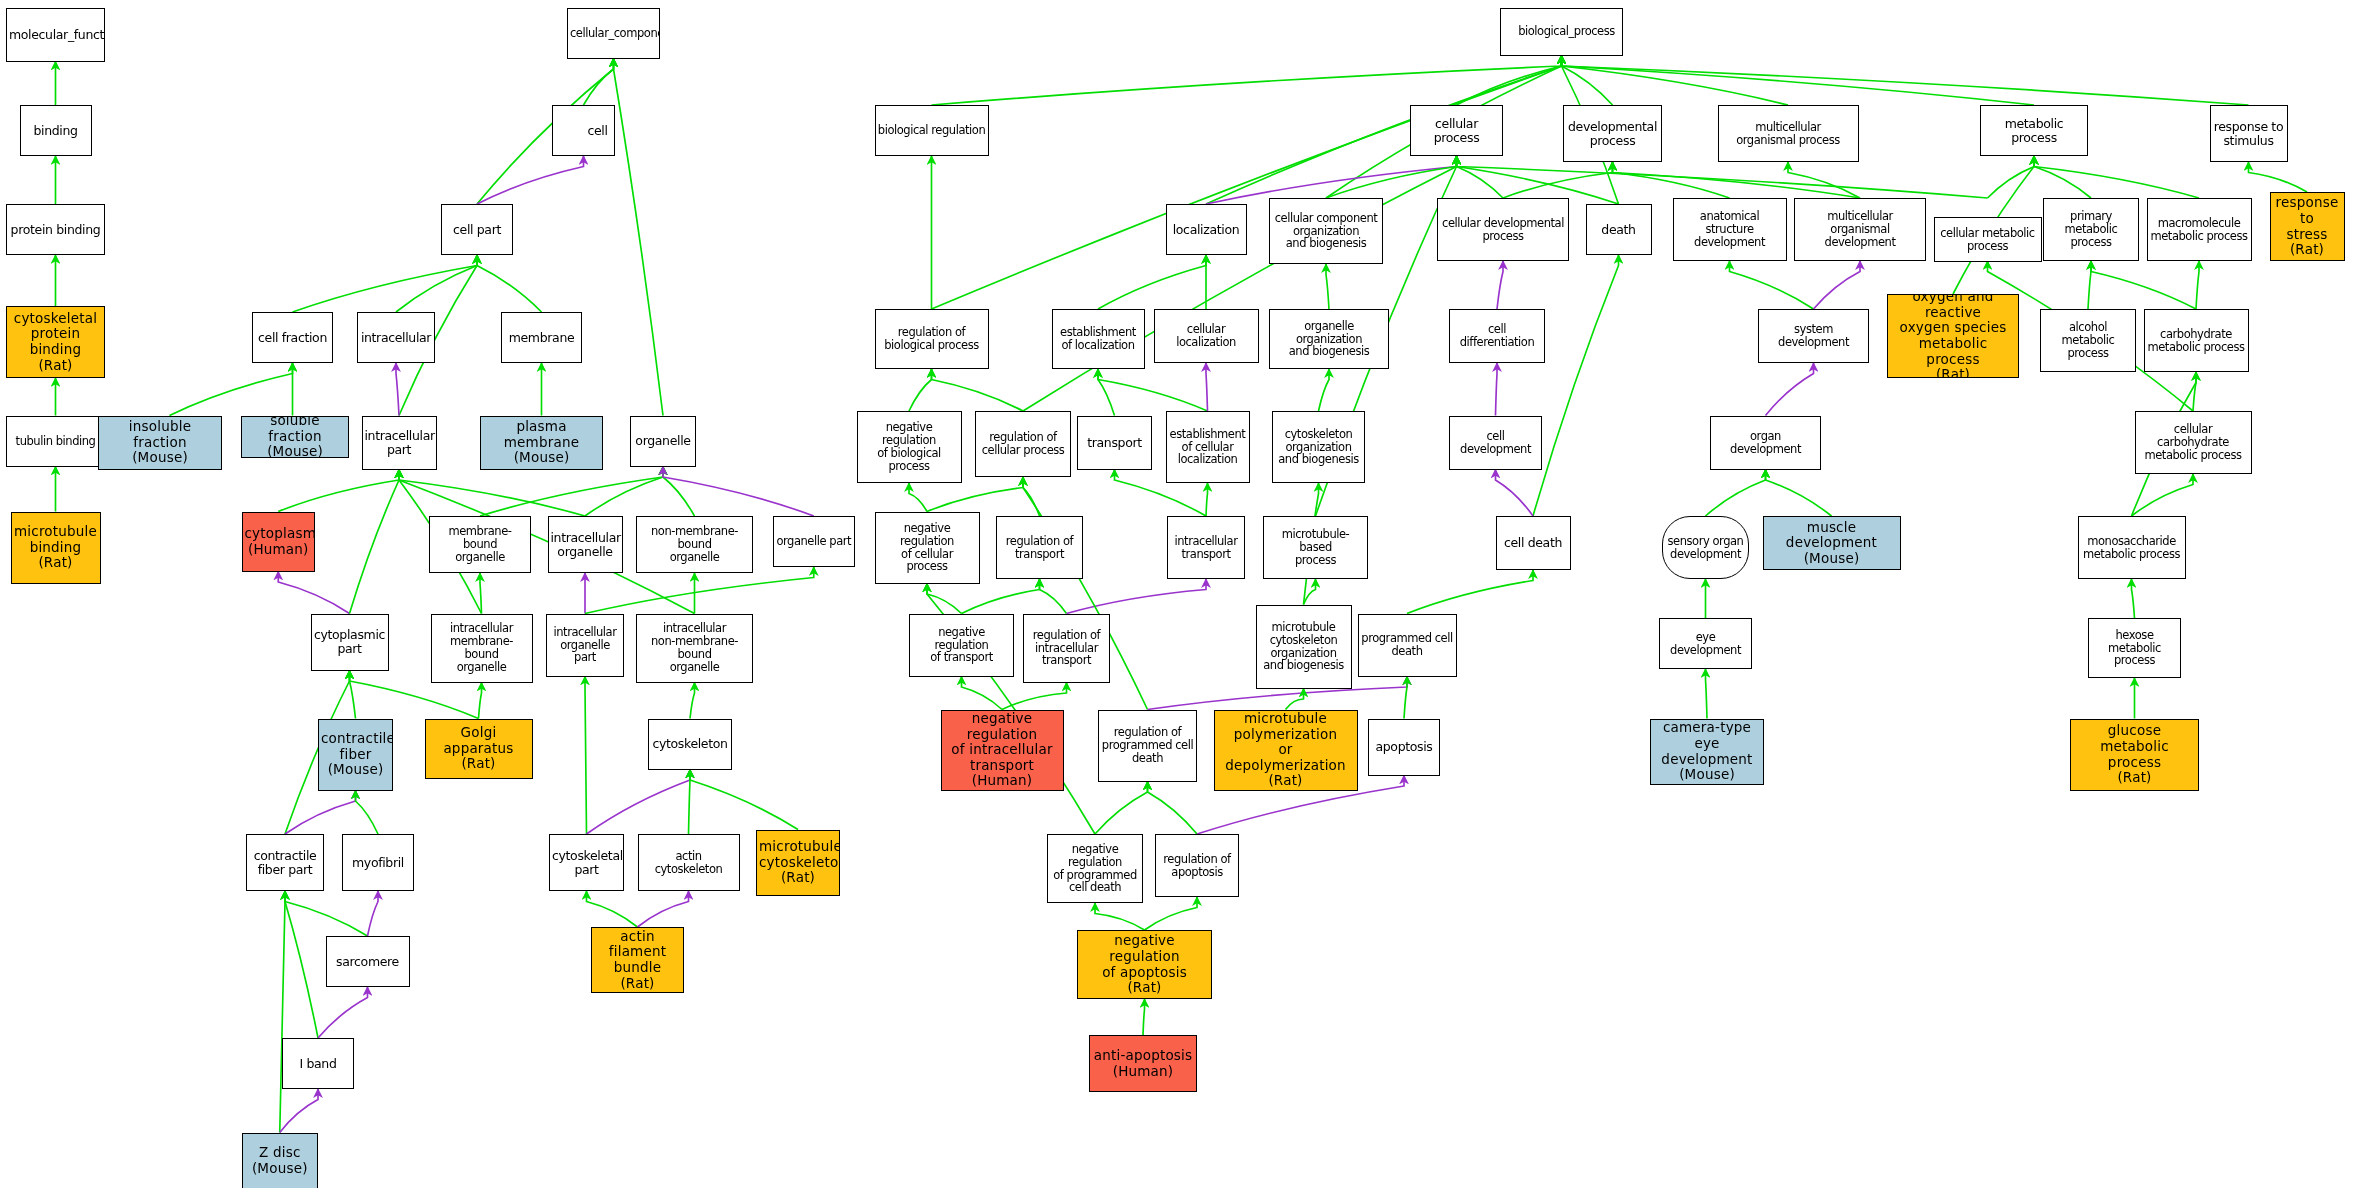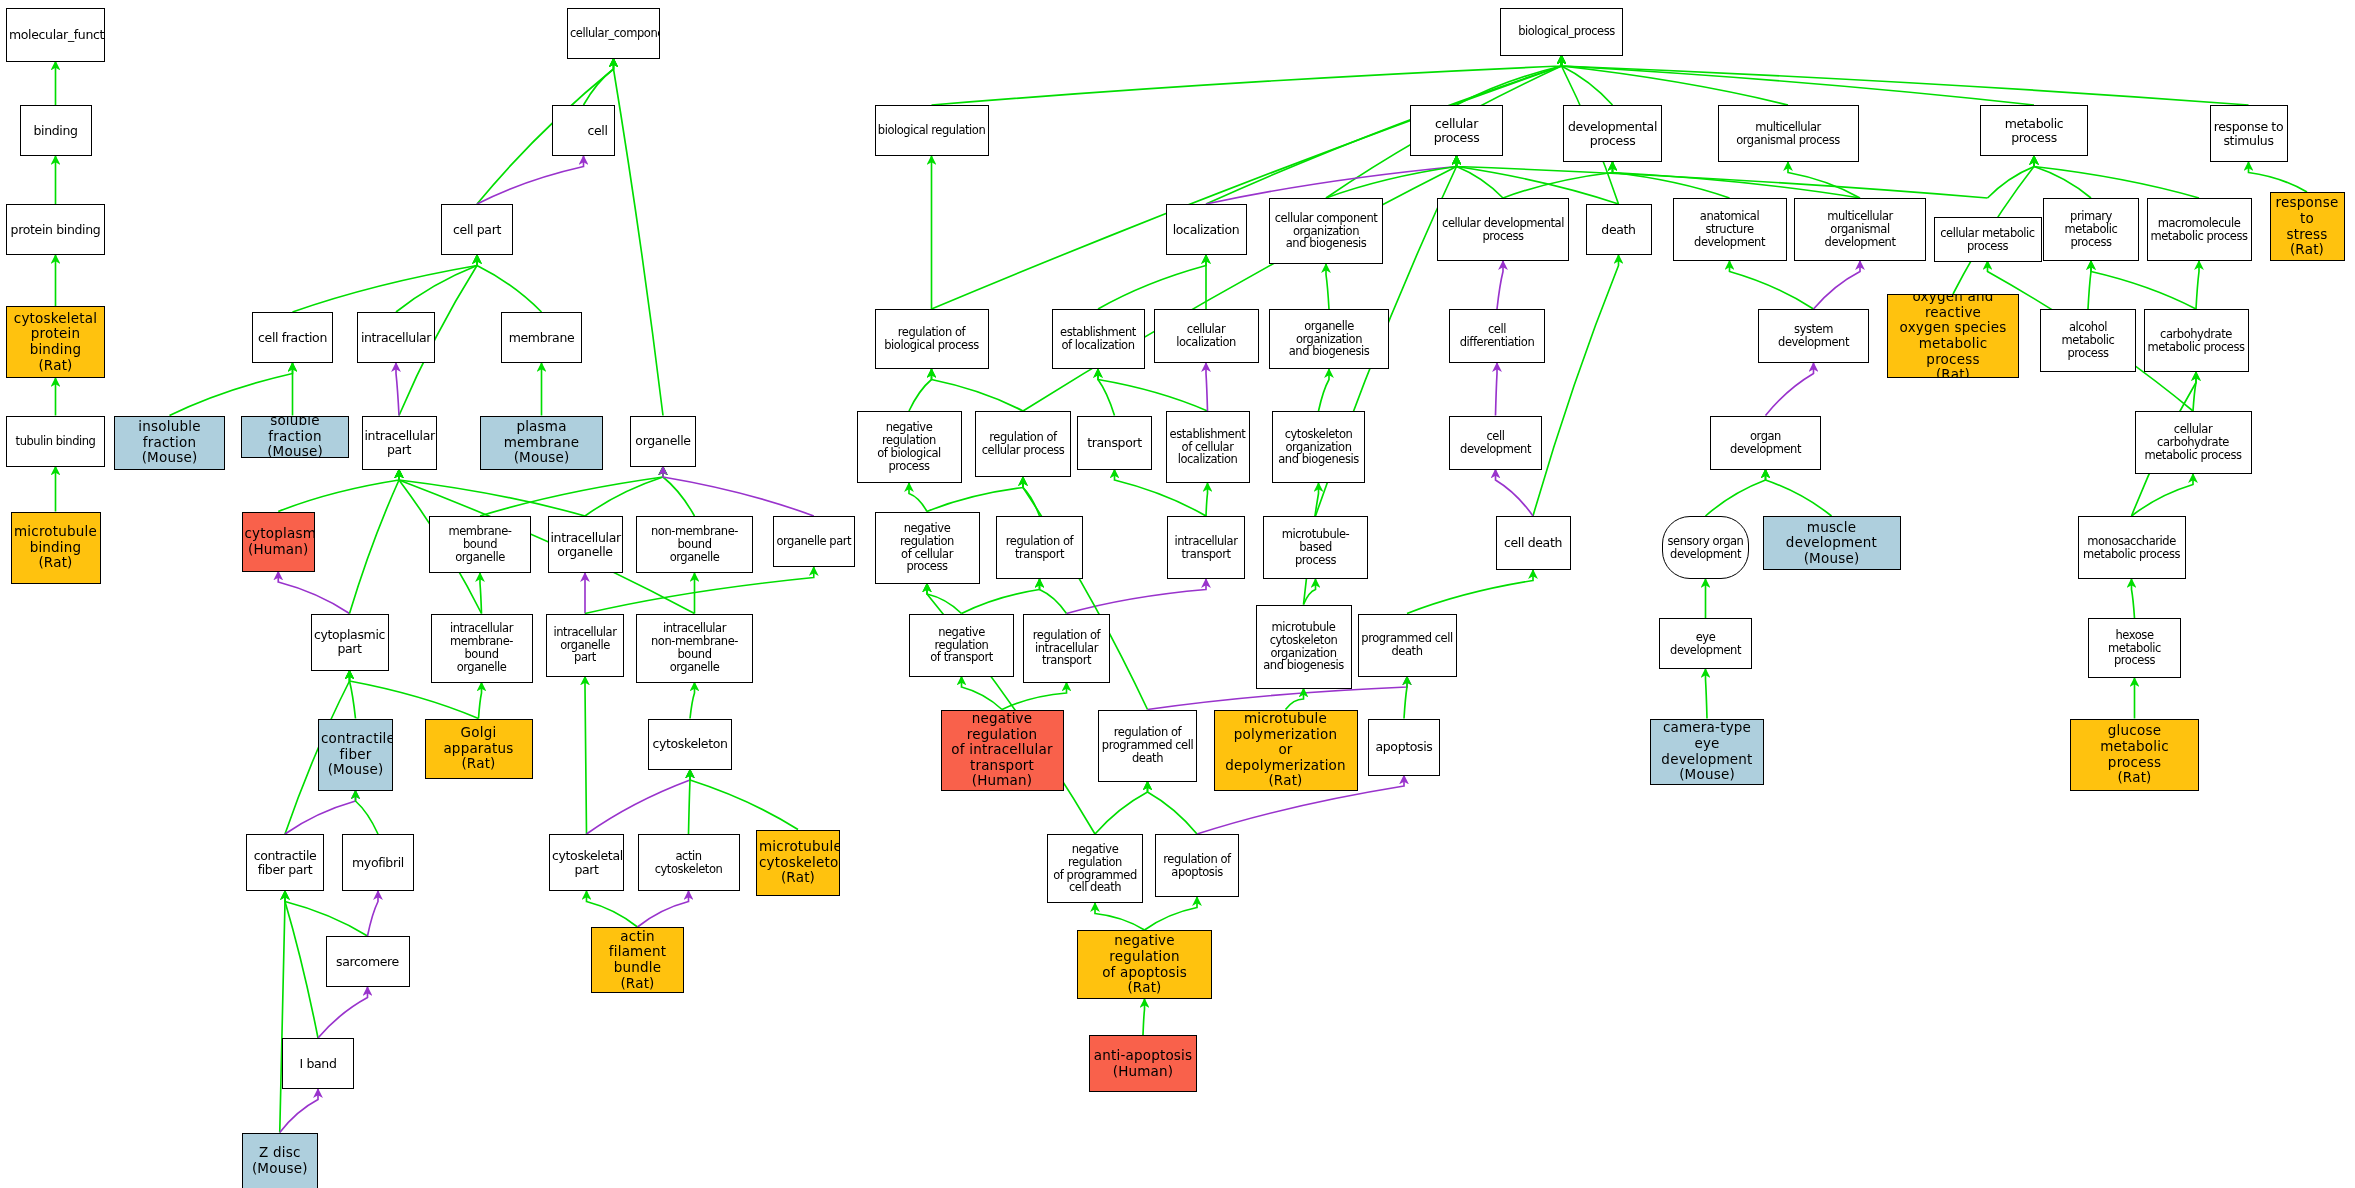--- a/index.html
+++ b/index.html
@@ -250,21 +250,21 @@
       </div>
       <div class="go-node plain fill-white" style="left: 252px; top: 312px; width: 81px; height: 51px;">
         <span class="lbl">cell fraction</span>
       </div>
       <div class="go-node plain fill-white" style="left: 357px; top: 312px; width: 78px; height: 51px;">
         <span class="lbl">intracellular</span>
       </div>
       <div class="go-node plain fill-white" style="left: 501px; top: 312px; width: 81px; height: 51px;">
         <span class="lbl">membrane</span>
       </div>
-      <div class="go-node hl sm fill-blue" style="left: 114px; top: 415.5px; width: 111px; height: 54px;">
+      <div class="go-node hl sm fill-blue" style="left: 98px; top: 415.5px; width: 124px; height: 54px;">
         <span class="lbl">insoluble fraction
 (Mouse)</span>
       </div>
       <div class="go-node hl sm fill-blue" style="left: 241px; top: 415.5px; width: 108px; height: 42px;">
         <span class="lbl">soluble fraction
 (Mouse)</span>
       </div>
       <div class="go-node plain fill-white" style="left: 361.5px; top: 415.5px; width: 75px; height: 54px;">
         <span class="lbl">intracellular
 part</span>

